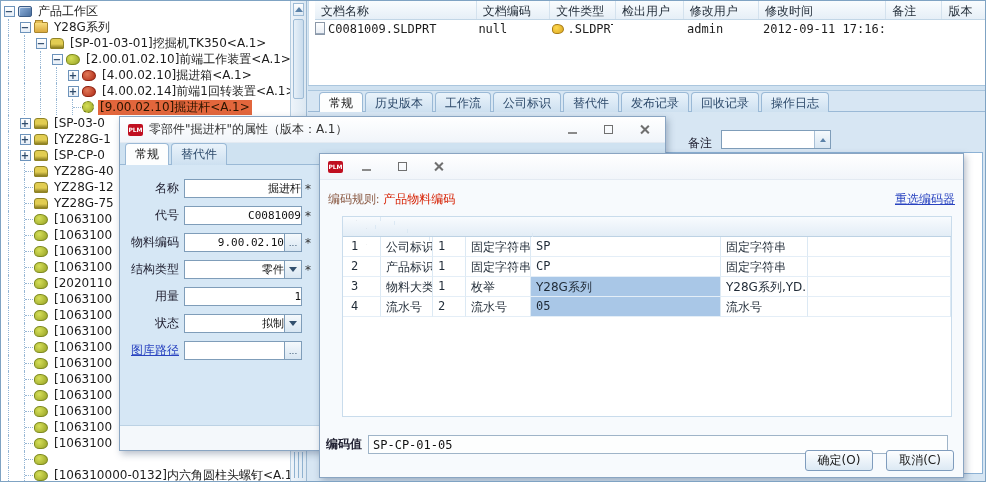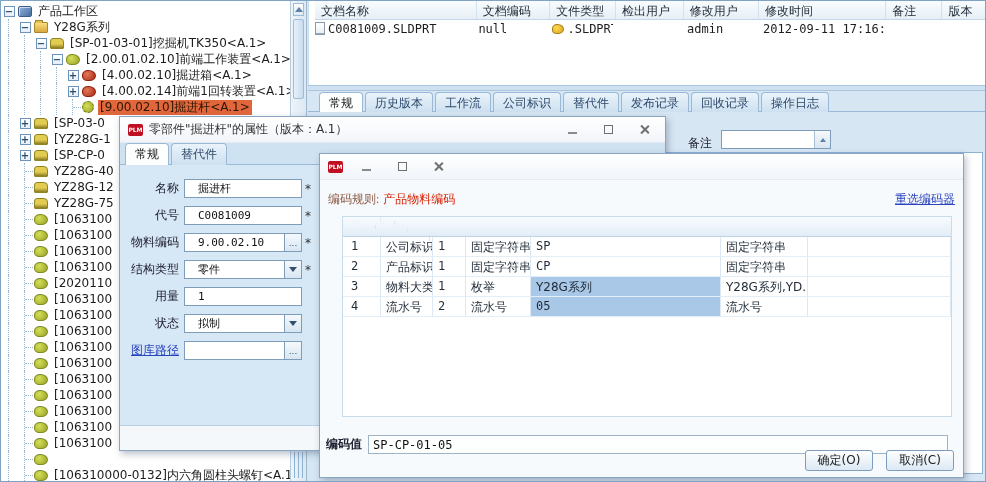--- a/index.html
+++ b/index.html
@@ -80,21 +80,21 @@
   
   .dialog1{left:118px;top:115px;width:547px;height:335px;background:#d6e7f5;}
   .d1-tabs{height:22px;display:flex;gap:2px;padding-left:5px;border-bottom:1px solid #9ab9d6;background:#cfe2f1;}
   .d1-tabs .tab{height:22px;}
   .d1-content{position:absolute;left:0;top:49px;right:0;bottom:25px;background:#d6e7f5;padding-top:13px;}
   .d1-bottom{position:absolute;left:0;bottom:0;right:0;height:25px;background:#f4f8fb;border-top:1px solid #bcd2e4;}
   .frow{display:flex;align-items:center;height:19px;margin:0 0 8px 4px;}
   .flabel{width:55px;text-align:right;margin-right:5px;color:#223;white-space:nowrap;flex:none;}
   .flabel.linky{color:#2a44c0;text-decoration:underline;cursor:pointer;}
   .fwrap{width:118px;height:19px;background:#fff;border:1px solid #7f9db9;display:flex;flex:none;}
-  .fwrap input{flex:1;min-width:0;border:none;outline:none;padding:0 13px;font:11px "DejaVu Sans Mono","Liberation Mono",monospace;color:#111;}
+  .fwrap input{flex:1;min-width:0;border:none;outline:none;padding:0 0;font:11px "DejaVu Sans Mono","Liberation Mono",monospace;color:#111;text-align:right;}
   .fwrap.disabled{background:#eef2f6;}
   .mini-btn{width:17px;border-left:1px solid #7f9db9;background:linear-gradient(#f5f9fc,#d8e6f2);
             display:flex;align-items:center;justify-content:center;font-size:9px;color:#33506e;cursor:pointer;line-height:6px;}
   .star{margin-left:3px;color:#333;}
 
   
   .dialog2{left:318px;top:152px;width:645px;height:325px;}
   .rule-row{position:absolute;left:8px;top:36px;right:8px;height:18px;display:flex;align-items:center;}
   .rule-label{color:#8a5a44;font-family:Liberation Serif, serif;}
   .rule-value{color:#d61f00;margin-left:4px;}

